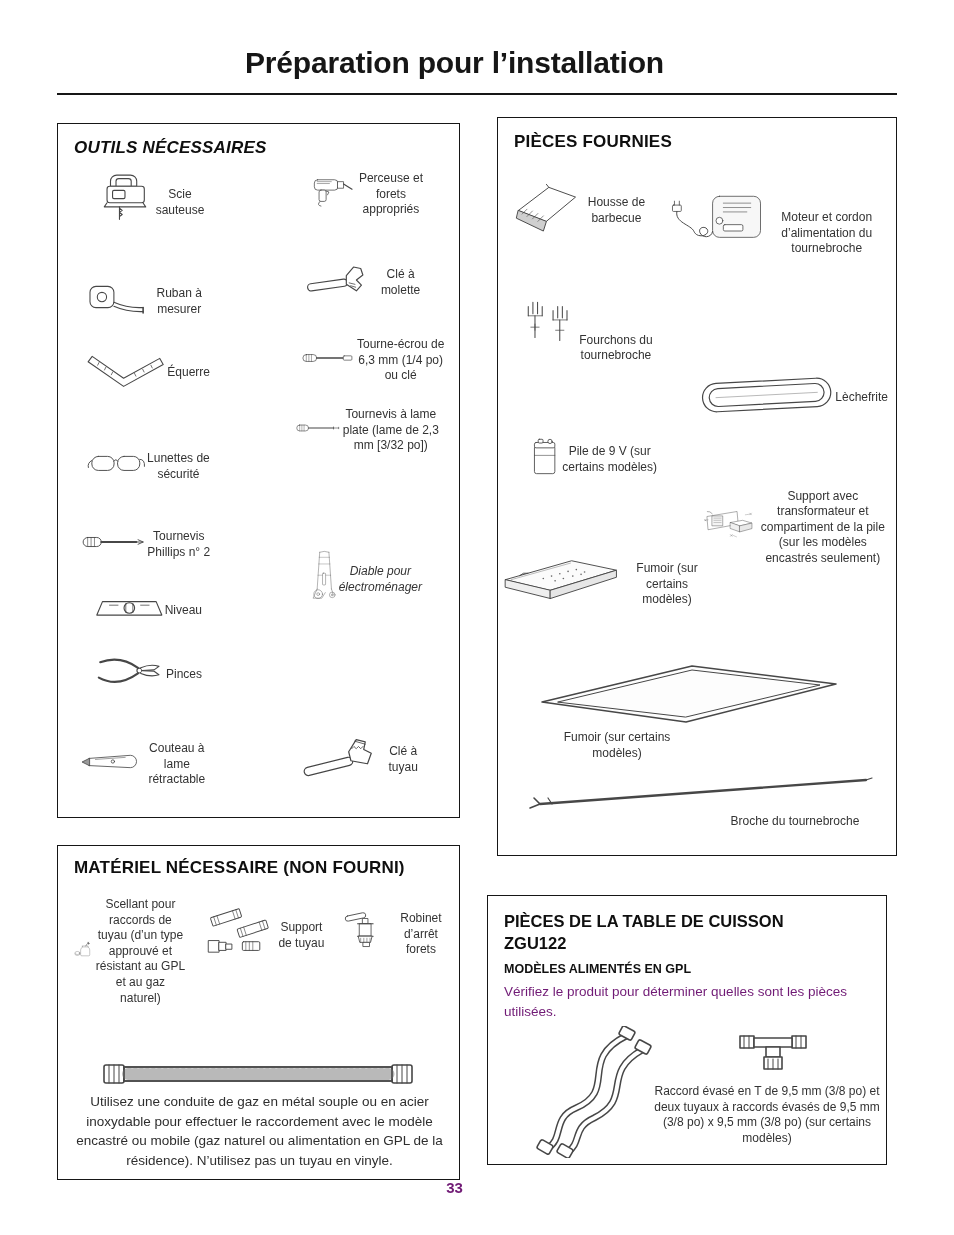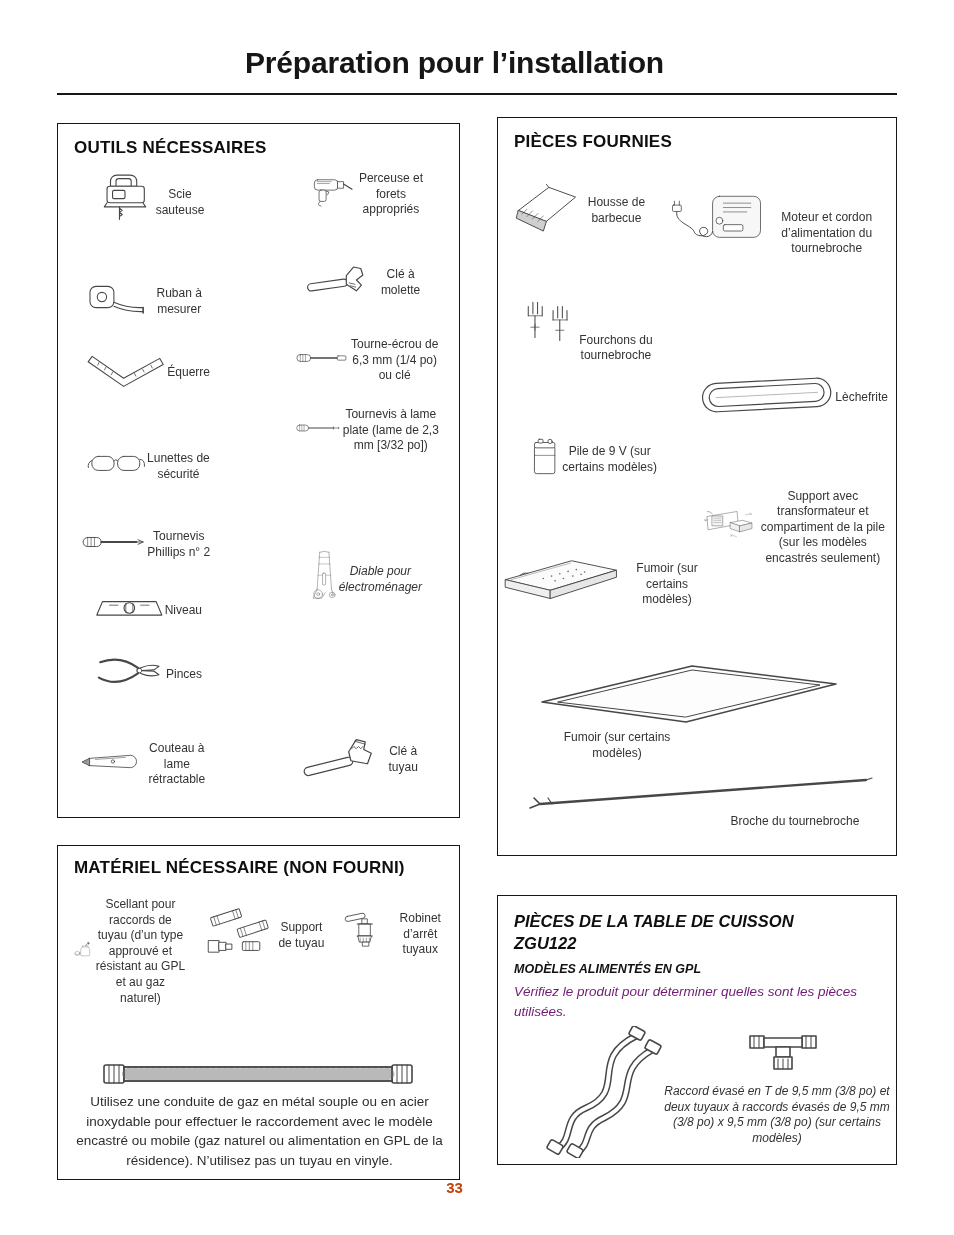--- a/index.html
+++ b/index.html
@@ -17,33 +17,33 @@
   .fig { position: absolute; display: flex; flex-direction: row; align-items: center; }
   .fig svg { display: block; }
   .cap { font-size: 12px; line-height: 1.3; color: #333; text-align: center; }
   .fig .cap { margin-top: 5px; }
   .abs { position: absolute; }
   .note { font-size: 13.5px; line-height: 1.45; color: #2e2e2e; text-align: center; }
   .sub-heading { font-size: 12.5px; font-weight: bold; color: #111; }
   .body-text { font-size: 13.5px; line-height: 1.45; color: #701a75; }
   .zgu-heading { font-size: 16.5px; font-weight: bold; line-height: 1.35; color: #0f0f0f; }
   .page-number { position: absolute; top: 1179px; left: 0; width: 100%; text-align: center;
-                 font-size: 15px; font-weight: bold; color: #c2410c; }
+                 font-size: 15px; font-weight: bold; color: #701a75; }
   .art { stroke: #474747; stroke-width: 1.6; fill: none; stroke-linecap: round; stroke-linejoin: round; }
 </style>
 </head>
 <body>
 
 <div class="page">
 
   <div class="title">Préparation pour l’installation</div>
   <div class="title-rule"></div>
 
   <section class="box" style="left:57px;top:123px;width:403px;height:695px;">
-    <div class="box-heading" style="left:16px;top:14px;">OUTILS NÉCESSAIRES</div>
+    <div class="box-heading" style="left:16px;top:14px;font-style:italic;">OUTILS NÉCESSAIRES</div>
 
     <figure class="fig" style="left:38px;top:34px;width:110px;">
       <svg class="art" width="84" height="84" viewBox="0 0 84 84">
         <path d="M30 6 h20 a9 9 0 0 1 9 9 v7 h-38 v-7 a9 9 0 0 1 9-9 z" fill="#fff"></path>
         <path d="M33 11 h14 a4 4 0 0 1 4 4 v7 h-22 v-7 a4 4 0 0 1 4-4 z" fill="#fff"></path>
         <rect x="16" y="22" width="54" height="24" rx="4" fill="#fff"></rect>
         <rect x="24" y="28" width="18" height="12" rx="2"></rect>
         <path d="M16 46 l-4 6 h60 l-4 -6"></path>
         <path d="M34 52 v18 m0 -16 l4 3 -4 3 4 3 -4 3"></path>
       </svg>
@@ -136,21 +136,21 @@
 
     <figure class="fig" style="left:248px;top:134px;width:120px;">
       <svg class="art" width="96" height="44" viewBox="0 0 96 44">
         <rect x="2" y="24" width="56" height="10" rx="5" fill="#fff" transform="rotate(-8 30 29)"></rect>
         <path d="M56 16 l10 -12 10 2 3 9 -9 7 7 7 -7 8 -14 -9 z" fill="#fff"></path>
         <path d="M60 26 l8 2 M62 30 l7 2" stroke-width="1.1"></path>
       </svg>
       <figcaption class="cap">Clé à molette</figcaption>
     </figure>
 
-    <figure class="fig" style="left:238px;top:208px;width:144px;">
+    <figure class="fig" style="left:244px;top:208px;width:144px;">
       <svg class="art" width="124" height="26" viewBox="0 0 124 26">
         <rect x="2" y="5" width="32" height="16" rx="8" fill="#fff"></rect>
         <path d="M10 5 v16 M16 5 v16 M22 5 v16" stroke-width="1.1"></path>
         <path d="M34 13 h62" stroke-width="3.2"></path>
         <rect x="96" y="8" width="20" height="10" rx="2" fill="#fff"></rect>
       </svg>
       <figcaption class="cap">Tourne-écrou de 6,3 mm (1/4 po) ou clé</figcaption>
     </figure>
 
     <figure class="fig" style="left:238px;top:278px;width:144px;">
@@ -355,39 +355,39 @@
     <figure class="fig" style="left:284px;top:44px;width:108px;">
       <svg class="art" width="96" height="84" viewBox="0 0 96 84">
         <rect x="6" y="8" width="40" height="10" rx="5" fill="#fff" transform="rotate(-12 26 13)"></rect>
         <rect x="40" y="16" width="10" height="10" fill="#fff"></rect>
         <path d="M34 26 h22 v24 h-22 z" fill="#fff"></path>
         <path d="M30 26 h30 M30 50 h30" stroke-width="2"></path>
         <path d="M32 50 h26 l-3 12 h-20 z" fill="#fff"></path>
         <path d="M36 54 v8 M42 54 v8 M48 54 v8 M54 54 v8" stroke-width="1"></path>
         <path d="M41 62 h12 v8 h-12 z" fill="#fff"></path>
       </svg>
-      <figcaption class="cap">Robinet d’arrêt tuyaux</figcaption>
+      <figcaption class="cap">Robinet d’arrêt forets</figcaption>
     </figure>
 
     <div class="abs" style="left:44px;top:212px;">
       <svg class="art" width="312" height="32" viewBox="0 0 312 32">
         <rect x="2" y="7" width="20" height="18" rx="2" fill="#fff"></rect>
         <path d="M7 7 v18 M12 7 v18 M17 7 v18" stroke-width="1"></path>
         <rect x="290" y="7" width="20" height="18" rx="2" fill="#fff"></rect>
         <path d="M295 7 v18 M300 7 v18 M305 7 v18" stroke-width="1"></path>
         <rect x="22" y="9" width="268" height="14" fill="#fff"></rect>
         <line x1="26" y1="16" x2="288" y2="16" stroke-width="12" stroke-dasharray="2.5 3.5" stroke="#b9b9b9"></line>
         <rect x="22" y="9" width="268" height="14"></rect>
       </svg>
     </div>
 
     <div class="note abs" style="left:14px;top:246px;width:375px;">Utilisez une conduite de gaz en métal souple ou en acier inoxydable pour effectuer le raccordement avec le modèle encastré ou mobile (gaz naturel ou alimentation en GPL de la résidence). N’utilisez pas un tuyau en vinyle.</div>
   </section>
 
-  <section class="box" style="left:497px;top:895px;width:400px;height:270px;font-style:italic;">
+  <section class="box" style="left:487px;top:895px;width:400px;height:270px;">
     <div class="zgu-heading abs" style="left:16px;top:14px;width:330px;">PIÈCES DE LA TABLE DE CUISSON ZGU122</div>
     <div class="sub-heading abs" style="left:16px;top:66px;">MODÈLES ALIMENTÉS EN GPL</div>
     <div class="body-text abs" style="left:16px;top:86px;width:362px;">Vérifiez le produit pour déterminer quelles sont les pièces utilisées.</div>
 
     <div class="abs" style="left:26px;top:130px;">
       <svg class="art" width="150" height="132" viewBox="0 0 150 132">
         <path d="M112 10 C 64 34 104 64 62 82 C 38 92 50 112 34 122" stroke-width="7" stroke="#474747"></path>
         <path d="M112 10 C 64 34 104 64 62 82 C 38 92 50 112 34 122" stroke-width="4" stroke="#fff"></path>
         <path d="M128 24 C 86 48 120 72 80 92 C 58 102 68 116 54 126" stroke-width="7" stroke="#474747"></path>
         <path d="M128 24 C 86 48 120 72 80 92 C 58 102 68 116 54 126" stroke-width="4" stroke="#fff"></path>

